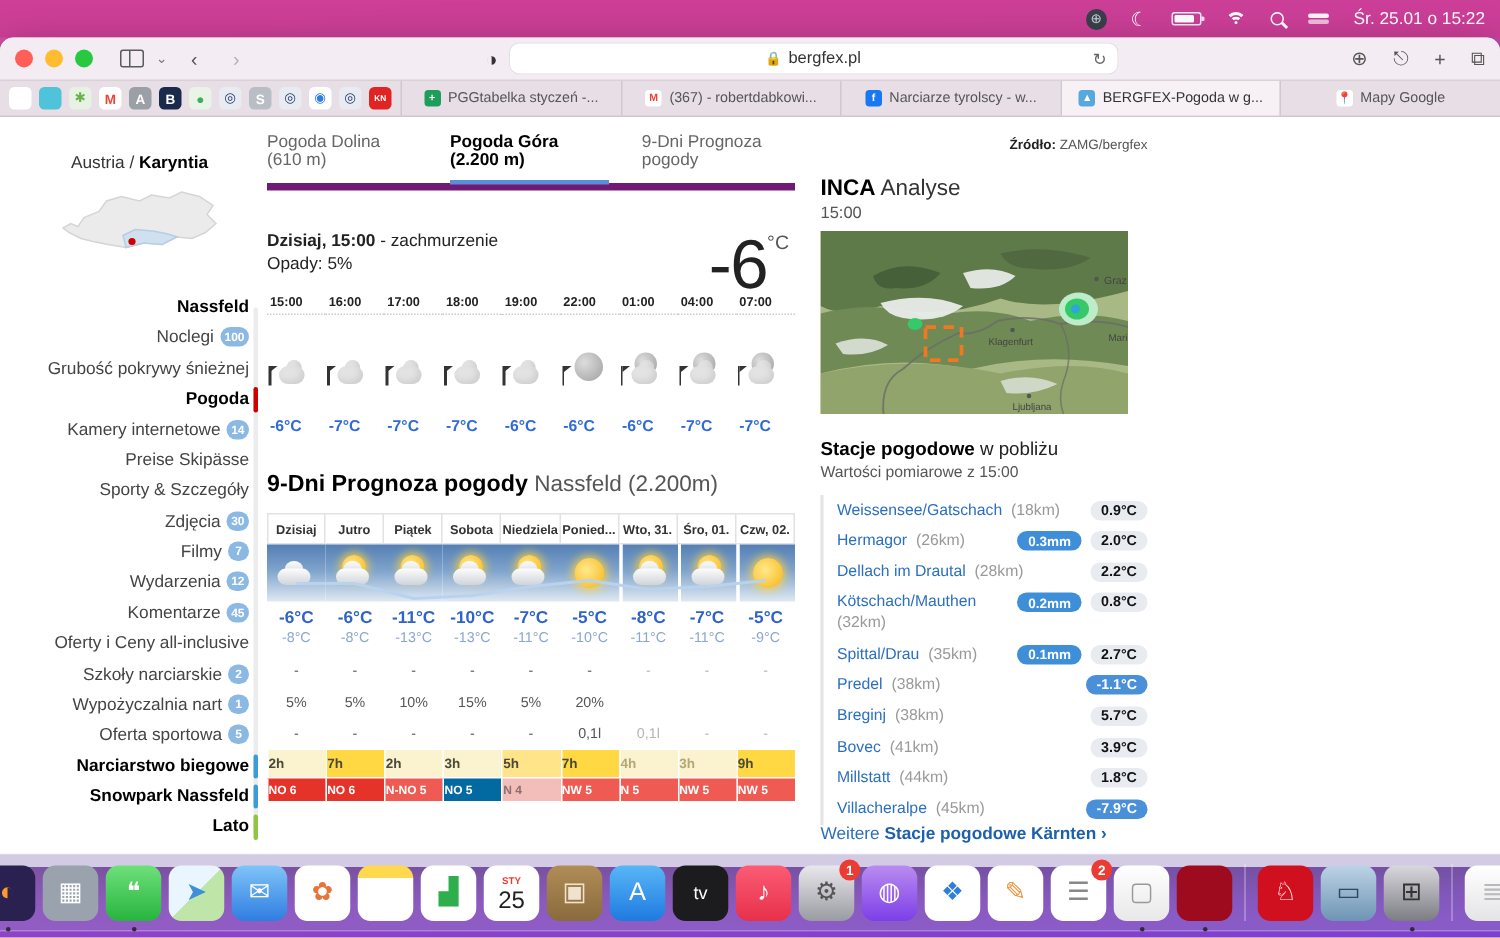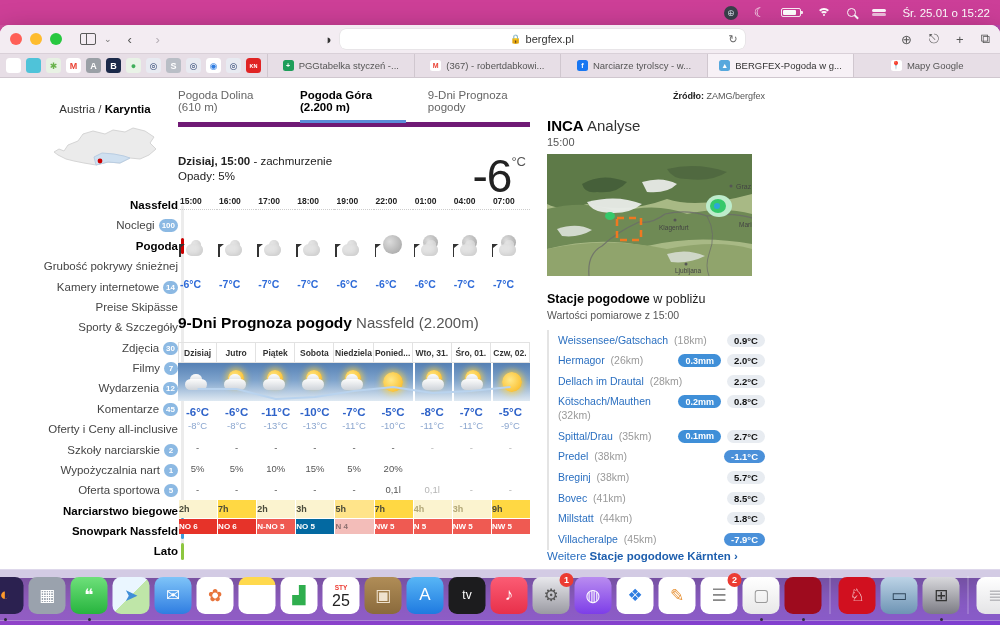--- a/index.html
+++ b/index.html
@@ -60,21 +60,21 @@
   .tab { flex:1; display:flex; align-items:center; justify-content:center; gap:5px; font-size:9.5px; color:#555;
          border-left:1px solid #d0c7cf; white-space:nowrap; overflow:hidden;}
   .tab.active { background:#f7f1f6; color:#333; }
   .tabfav { width:11px; height:11px; border-radius:2.5px; display:inline-flex; align-items:center; justify-content:center;
             color:#fff; font-size:7px; font-weight:bold; flex:none;}
 
   
   .page { position:absolute; top:54px; left:0; right:0; bottom:0; background:#fff; overflow:hidden; }
 
   
-  .sidebar { position:absolute; left:16px; top:0; width:178px; bottom:0; padding-top:24px; }
+  .sidebar { position:absolute; left:4px; top:0; width:178px; bottom:0; padding-top:24px; }
   .crumb { text-align:center; font-size:11.5px; color:#333; }
   .crumb b { color:#000; }
   .atmap { display:block; margin:10px auto 4px; }
   .nav { position:relative; padding-right:16px; margin-top:8px; }
   .track { position:absolute; right:10px; top:10px; bottom:6px; width:3px; background:#ececec; border-radius:2px;}
   .nitem { position:relative; text-align:right; font-size:11.5px; color:#444; padding:3px 0; line-height:1.25;}
   .nitem b { color:#000; }
   .nitem .badge { display:inline-block; min-width:14px; height:13px; line-height:13px; border-radius:8px;
                   background:#8cb9e3; color:#fff; font-size:8px; font-weight:bold; text-align:center;
                   padding:0 3px; margin-left:4px; vertical-align:1px;}
@@ -267,22 +267,22 @@
       </div>
       <svg class="atmap" width="110" height="62" viewBox="0 0 110 62">
         <path d="M8 30 L4 27 L9 24 L14 26 L18 20 L28 16 L33 9 L43 6 L55 9 L63 5 L75 7 L83 3 L95 6 L104 12 L100 18 L106 24 L99 30 L90 34 L80 33 L70 38 L58 37 L46 40 L34 38 L24 36 L16 34 Z" fill="#ebebeb" stroke="#d5d5d5" stroke-width="1"></path>
         <path d="M46 40 L44 32 L52 28 L64 29 L74 31 L80 33 L70 38 L58 37 Z" fill="#cfe0f0" stroke="#b9cde2" stroke-width="1"></path>
         <circle cx="50" cy="36" r="2.4" fill="#cc0000"></circle>
       </svg>
       <div class="nav" id="sidenav">
         <div class="track"></div>
       <div class="nitem"><b>Nassfeld</b></div>
           <div class="nitem"><span>Noclegi</span><span class="badge">100</span></div>
+          <div class="nitem"><span>Grubość pokrywy śnieżnej</span></div>
           <div class="nitem"><b>Pogoda</b><span class="marker" style="background: rgb(204, 0, 0);"></span></div>
-          <div class="nitem"><span>Grubość pokrywy śnieżnej</span></div>
           <div class="nitem"><span>Kamery internetowe</span><span class="badge">14</span></div>
           <div class="nitem"><span>Preise Skipässe</span></div>
           <div class="nitem"><span>Sporty &amp; Szczegóły</span></div>
           <div class="nitem"><span>Zdjęcia</span><span class="badge">30</span></div>
           <div class="nitem"><span>Filmy</span><span class="badge">7</span></div>
           <div class="nitem"><span>Wydarzenia</span><span class="badge">12</span></div>
           <div class="nitem"><span>Komentarze</span><span class="badge">45</span></div>
           <div class="nitem"><span>Oferty i Ceny all-inclusive</span></div>
           <div class="nitem"><span>Szkoły narciarskie</span><span class="badge">2</span></div>
           <div class="nitem"><span>Wypożyczalnia nart</span><span class="badge">1</span></div>
@@ -581,21 +581,21 @@
           <div class="strow">
             <span class="stnm"><span class="stname">Predel</span><span class="stdist"> (38km)</span></span>
             <span class="pill temp cold">-1.1°C</span>
           </div>
           <div class="strow">
             <span class="stnm"><span class="stname">Breginj</span><span class="stdist"> (38km)</span></span>
             <span class="pill temp">5.7°C</span>
           </div>
           <div class="strow">
             <span class="stnm"><span class="stname">Bovec</span><span class="stdist"> (41km)</span></span>
-            <span class="pill temp">8.5°C</span>
+            <span class="pill temp">3.9°C</span>
           </div>
           <div class="strow">
             <span class="stnm"><span class="stname">Millstatt</span><span class="stdist"> (44km)</span></span>
             <span class="pill temp">1.8°C</span>
           </div>
           <div class="strow">
             <span class="stnm"><span class="stname">Villacheralpe</span><span class="stdist"> (45km)</span></span>
             <span class="pill temp cold">-7.9°C</span>
           </div>
         </div>

